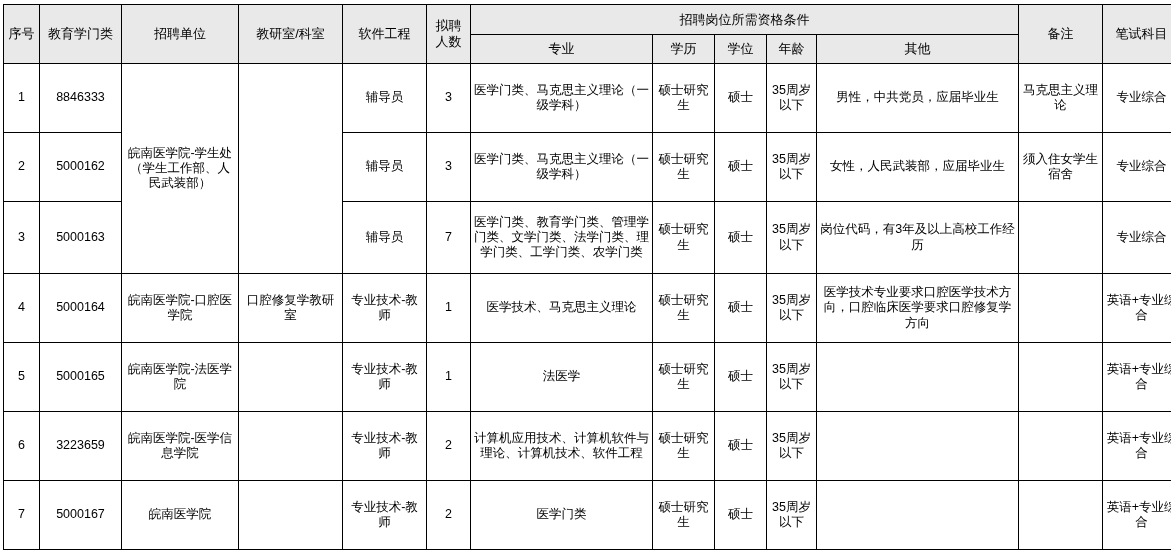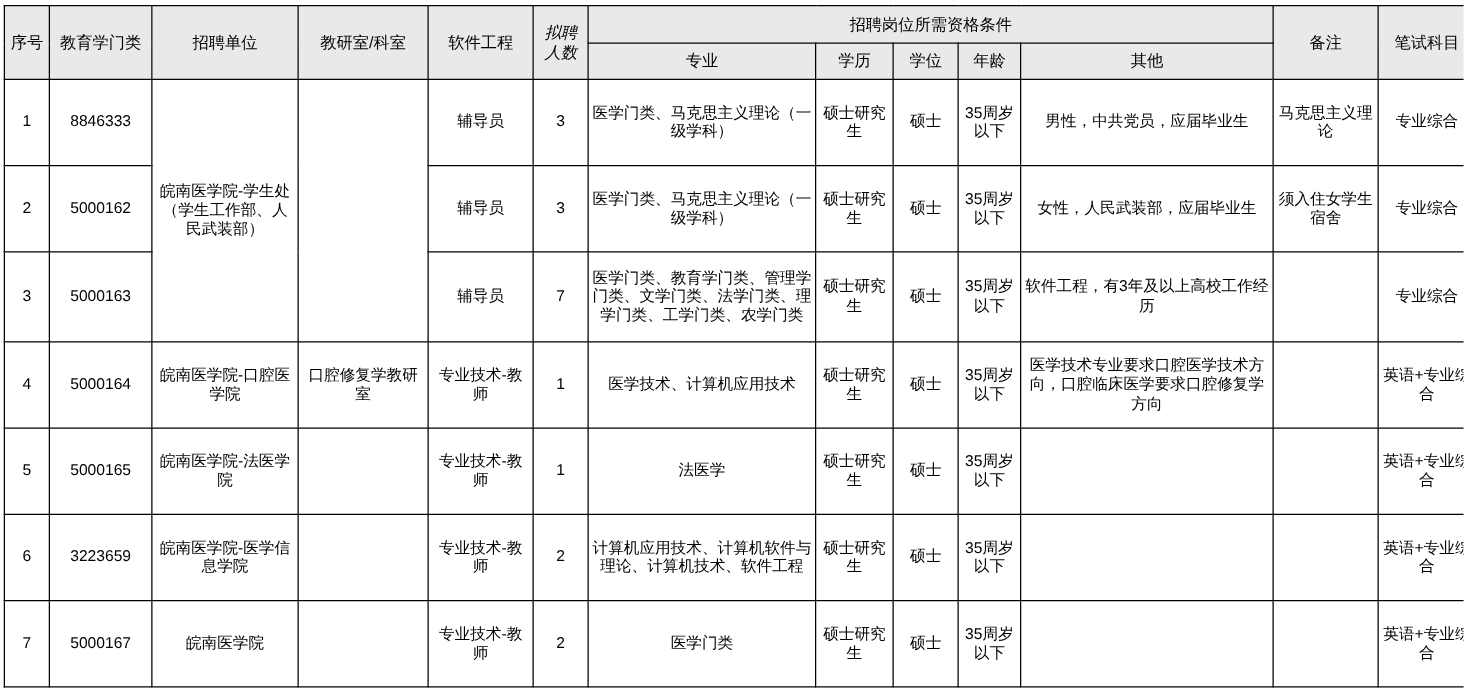--- a/index.html
+++ b/index.html
@@ -56,21 +56,21 @@
   .col-degree { width: 52px; }
   .col-age { width: 50px; }
   .col-other { width: 202px; }
   .col-remark { width: 84px; }
   .col-exam { width: 78px; }
 
   .row-h1 { height: 30px; }
   .row-h2 { height: 29px; }
   tbody tr { height: 69px; }
   tbody tr.tall { height: 72px; }
-  .two-line { display: block; font-style: italic; }
+  .two-line { display: block; }
 </style>
 </head>
 <body>
 
 <div class="sheet">
   <table class="recruit">
     <colgroup>
       <col class="col-seq">
       <col class="col-code">
       <col class="col-unit">
@@ -139,32 +139,32 @@
       </tr>
       <tr class="tall">
         <td>3</td>
         <td>5000163</td>
         <td>辅导员</td>
         <td>7</td>
         <td>医学门类、教育学门类、管理学门类、文学门类、法学门类、理学门类、工学门类、农学门类</td>
         <td>硕士研究生</td>
         <td>硕士</td>
         <td>35周岁以下</td>
-        <td>软件工程，有3年及以上高校工作经历</td>
+        <td>岗位代码，有3年及以上高校工作经历</td>
         <td></td>
         <td>专业综合</td>
       </tr>
       <tr>
         <td>4</td>
         <td>5000164</td>
         <td>皖南医学院-口腔医学院</td>
         <td>口腔修复学教研室</td>
         <td>专业技术-教师</td>
         <td>1</td>
-        <td>医学技术、计算机应用技术</td>
+        <td>医学技术、马克思主义理论</td>
         <td>硕士研究生</td>
         <td>硕士</td>
         <td>35周岁以下</td>
         <td>医学技术专业要求口腔医学技术方向，口腔临床医学要求口腔修复学方向</td>
         <td></td>
         <td>英语+专业综合</td>
       </tr>
       <tr>
         <td>5</td>
         <td>5000165</td>

